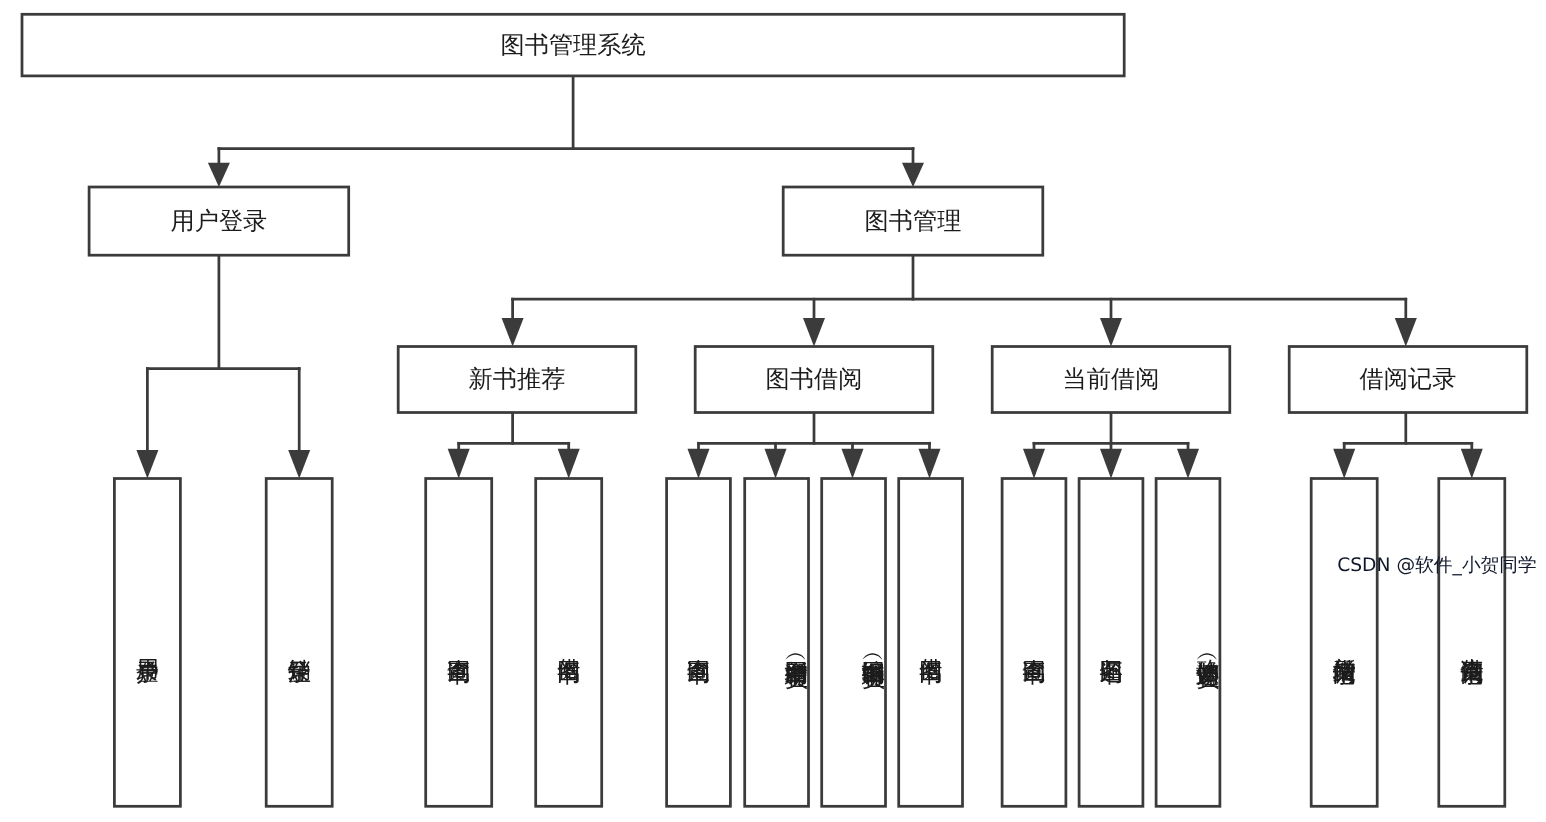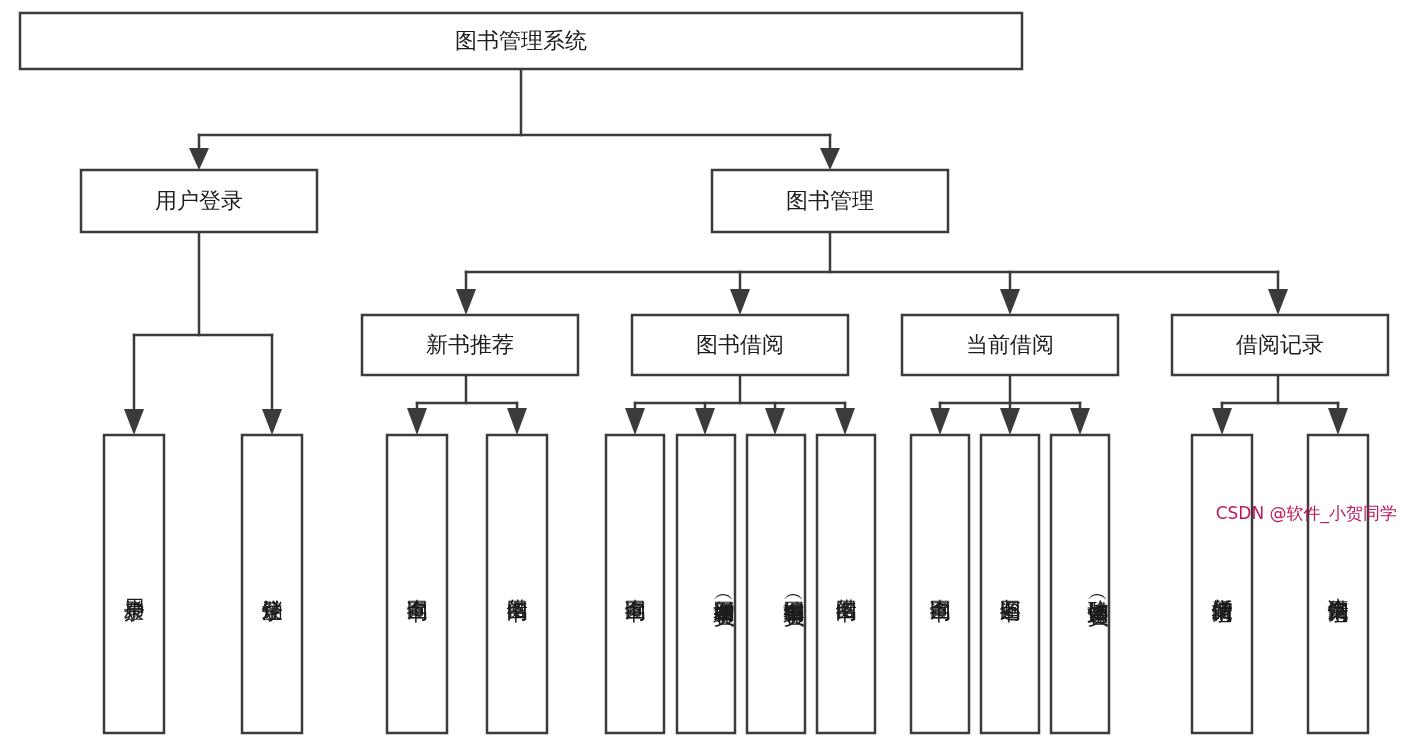--- a/index.html
+++ b/index.html
@@ -64,21 +64,21 @@
     white-space: nowrap;
     pointer-events: none;
     user-select: none;
   }
   .watermark {
     position: absolute;
     right: 8px;
     bottom: 4px;
     font-family: "DejaVu Sans", "Liberation Sans", sans-serif;
     font-size: 17px;
-    color: #be185d;
+    color: #0f172a;
     white-space: nowrap;
     user-select: none;
   }
 </style>
 </head>
 <body>
 
 <div id="diagram-root">
 
   <svg class="diagram" viewBox="0 0 1405 747" xmlns="http://www.w3.org/2000/svg">

